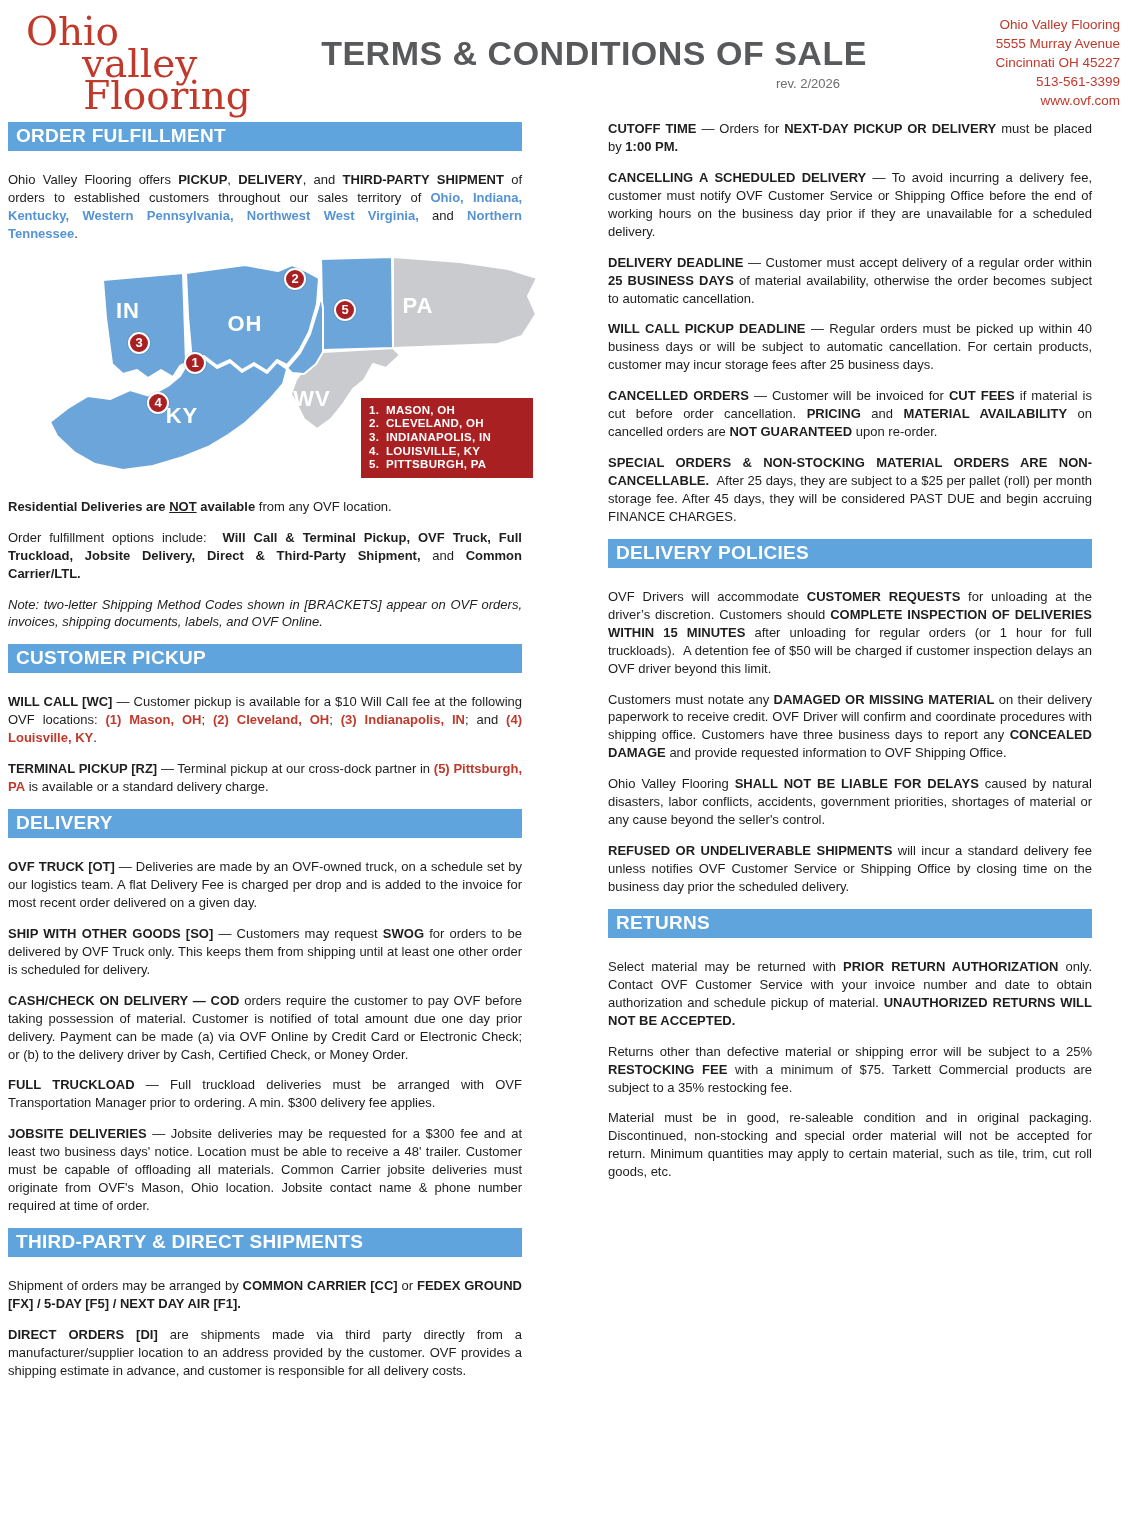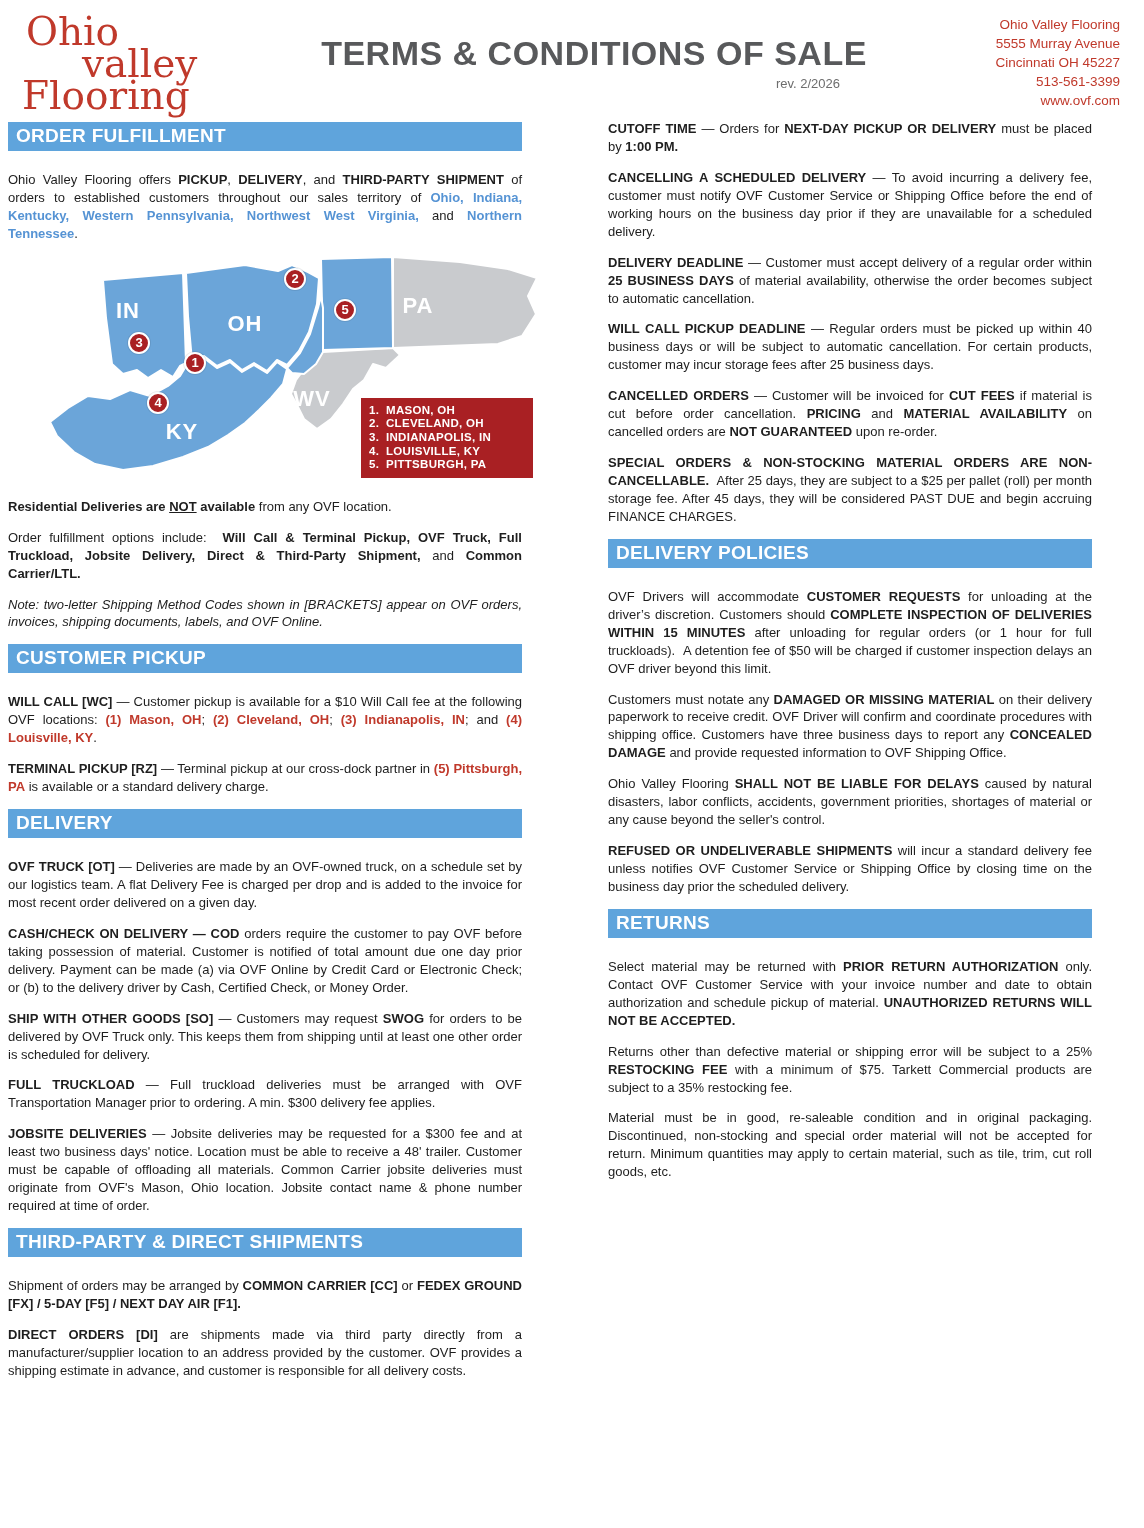--- a/index.html
+++ b/index.html
@@ -10,21 +10,21 @@
   html,body{width:1144px;height:1528px;background:#fff;overflow:hidden;}
   body{font-family:"Liberation Sans",sans-serif;color:var(--body-text);}
   .page{width:1128px;height:1528px;padding:8px 8px 0 8px;position:relative;}
 
   
   .hdr{display:grid;grid-template-columns:288px 1fr 228px;align-items:start;height:112px;}
   .logo{font-family:"DejaVu Serif",serif;color:var(--brand-red);line-height:0.82;padding-top:8px;}
   .logo div{font-size:39px;}
   .logo .l1{margin-left:18px;}
   .logo .l2{margin-left:74px;}
-  .logo .l3{margin-left:14px;}
+  .logo .l3{margin-left:30px;text-align:center;}
   .title-block{text-align:center;padding-top:26px;}
   .doc-title{font-size:34px;font-weight:700;color:var(--title-gray);letter-spacing:.5px;}
   .rev{font-size:13px;color:#6d6d6d;margin-top:3px;padding-right:52px;text-align:right;}
   .addr{color:var(--brand-red);font-size:13.5px;line-height:1.4;text-align:right;padding-top:8px;}
 
   
   .cols{display:grid;grid-template-columns:514px 484px;column-gap:86px;}
   .section-bar{background:var(--accent-blue);color:#fff;font-weight:700;font-size:19px;
     letter-spacing:.3px;padding:3px 8px 4px 8px;margin:2px 0 20px 0;}
   .col p{font-size:13px;line-height:1.38;text-align:justify;margin-bottom:13px;}
@@ -102,42 +102,42 @@
               <span class="lg-n">4.</span>
               <span>LOUISVILLE, KY</span>
             </div>
             <div class="legend-row">
               <span class="lg-n">5.</span>
               <span>PITTSBURGH, PA</span>
             </div>
           </div>
       <span class="state-label" style="left: 88px; top: 55px;">IN</span>
           <span class="state-label" style="left: 205px; top: 68px;">OH</span>
-          <span class="state-label" style="left: 142px; top: 176px;">KY</span>
+          <span class="state-label" style="left: 142px; top: 160px;">KY</span>
           <span class="state-label" style="left: 272px; top: 143px;">WV</span>
           <span class="state-label" style="left: 378px; top: 50px;">PA</span>
           <span class="marker" style="left: 155px; top: 107px;">1</span>
           <span class="marker" style="left: 255px; top: 23px;">2</span>
           <span class="marker" style="left: 99px; top: 87px;">3</span>
           <span class="marker" style="left: 118px; top: 147px;">4</span>
           <span class="marker" style="left: 305px; top: 54px;">5</span>
         </div>
 
       <p><span class="b">Residential Deliveries are </span><span class="b u">NOT</span><span class="b"> available</span><span> from any OVF location.</span></p>
       <p><span>Order fulfillment options include: &nbsp;</span><span class="b">Will Call &amp; Terminal Pickup, OVF Truck, Full Truckload, Jobsite Delivery, Direct &amp; Third-Party Shipment,</span><span> and </span><span class="b">Common Carrier/LTL.</span></p>
       <p><span class="i">Note: two-letter Shipping Method Codes shown in [BRACKETS] appear on OVF orders, invoices, shipping documents, labels, and OVF Online.</span></p>
 
       <div class="section-bar">CUSTOMER PICKUP</div>
       <p><span class="b">WILL CALL [WC]</span><span> — Customer pickup is available for a $10 Will Call fee at the following OVF locations: </span><span class="b" style="color: rgb(192, 57, 43);">(1) Mason, OH</span><span>; </span><span class="b" style="color: rgb(192, 57, 43);">(2) Cleveland, OH</span><span>; </span><span class="b" style="color: rgb(192, 57, 43);">(3) Indianapolis, IN</span><span>; and </span><span class="b" style="color: rgb(192, 57, 43);">(4) Louisville, KY</span><span>.</span></p>
       <p><span class="b">TERMINAL PICKUP [RZ]</span><span> — Terminal pickup at our cross-dock partner in </span><span class="b" style="color: rgb(192, 57, 43);">(5) Pittsburgh, PA</span><span> is available or a standard delivery charge.</span></p>
 
       <div class="section-bar">DELIVERY</div>
       <p><span class="b">OVF TRUCK [OT]</span><span> — Deliveries are made by an OVF-owned truck, on a schedule set by our logistics team. A flat Delivery Fee is charged per drop and is added to the invoice for most recent order delivered on a given day.</span></p>
+      <p><span class="b">SHIP WITH OTHER GOODS [SO]</span><span> — Customers may request </span><span class="b">SWOG</span><span> for orders to be delivered by OVF Truck only. This keeps them from shipping until at least one other order is scheduled for delivery.</span></p>
       <p><span class="b">CASH/CHECK ON DELIVERY — COD</span><span> orders require the customer to pay OVF before taking possession of material. Customer is notified of total amount due one day prior delivery. Payment can be made (a) via OVF Online by Credit Card or Electronic Check; or (b) to the delivery driver by Cash, Certified Check, or Money Order.</span></p>
-      <p><span class="b">SHIP WITH OTHER GOODS [SO]</span><span> — Customers may request </span><span class="b">SWOG</span><span> for orders to be delivered by OVF Truck only. This keeps them from shipping until at least one other order is scheduled for delivery.</span></p>
       <p><span class="b">FULL TRUCKLOAD</span><span> — Full truckload deliveries must be arranged with OVF Transportation Manager prior to ordering. A min. $300 delivery fee applies.</span></p>
       <p><span class="b">JOBSITE DELIVERIES</span><span> — Jobsite deliveries may be requested for a $300 fee and at least two business days' notice. Location must be able to receive a 48' trailer. Customer must be capable of offloading all materials. Common Carrier jobsite deliveries must originate from OVF's Mason, Ohio location. Jobsite contact name &amp; phone number required at time of order.</span></p>
 
       <div class="section-bar">THIRD-PARTY &amp; DIRECT SHIPMENTS</div>
       <p><span>Shipment of orders may be arranged by </span><span class="b">COMMON CARRIER [CC]</span><span> or </span><span class="b">FEDEX GROUND [FX] / 5-DAY [F5] / NEXT DAY AIR [F1].</span></p>
       <p><span class="b">DIRECT ORDERS [DI]</span><span> are shipments made via third party directly from a manufacturer/supplier location to an address provided by the customer. OVF provides a shipping estimate in advance, and customer is responsible for all delivery costs.</span></p>
 
     </div>
 
     <div class="col">

